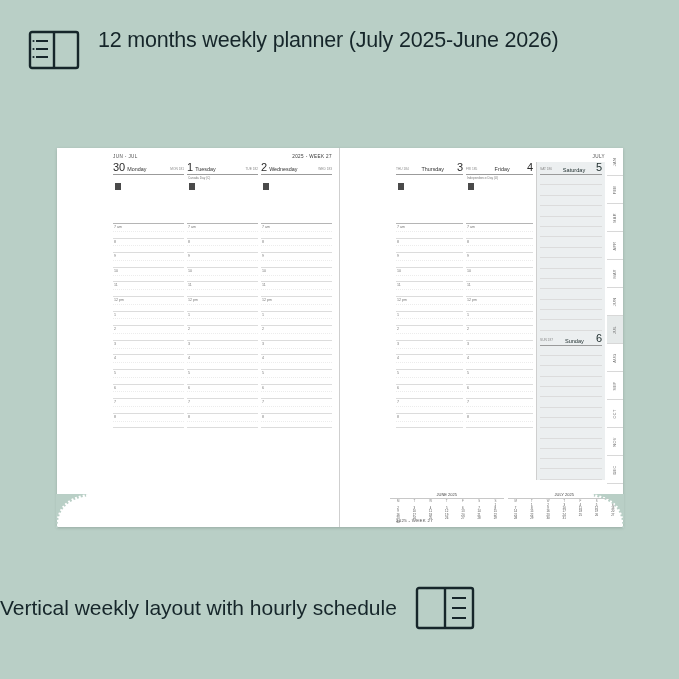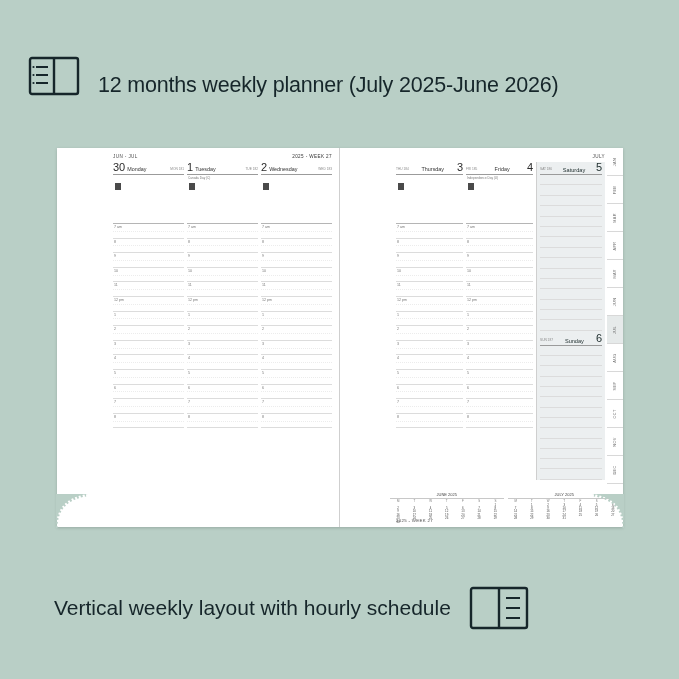--- a/index.html
+++ b/index.html
@@ -7,30 +7,30 @@
     width:679px;height:679px;
     background:#b9cfc6;
     font-family:"Liberation Sans", sans-serif;
     color:#1c2b2b;
     overflow:hidden;
     position:relative;
   }
   
   .top-banner{
     position:absolute;left:0;top:28px;width:679px;height:70px;
-    display:flex;align-items:flex-end;padding-left:28px;box-sizing:border-box;
+    display:flex;align-items:flex-start;padding-left:28px;box-sizing:border-box;
   }
   .book-icon{width:52px;height:44px;flex:0 0 auto;margin-right:18px;}
   .top-title{
     font-size:21.5px;letter-spacing:-0.2px;color:#16262a;white-space:nowrap;
   }
   
   .bottom-caption{
     position:absolute;left:0;top:578px;width:679px;height:60px;
-    display:flex;align-items:center;padding-left:54px;box-sizing:border-box;
+    display:flex;align-items:center;box-sizing:border-box;
   }
   .bottom-title{font-size:21px;color:#16262a;white-space:nowrap;}
   .book-icon-small{width:60px;height:48px;margin-left:18px;}
   
   .spread{
     position:absolute;left:57px;top:148px;width:566px;height:379px;
     background:#ffffff;
     box-shadow:0 1px 3px rgba(0,0,0,.18);
   }
   .page{position:absolute;top:0;height:379px;box-sizing:border-box;}

